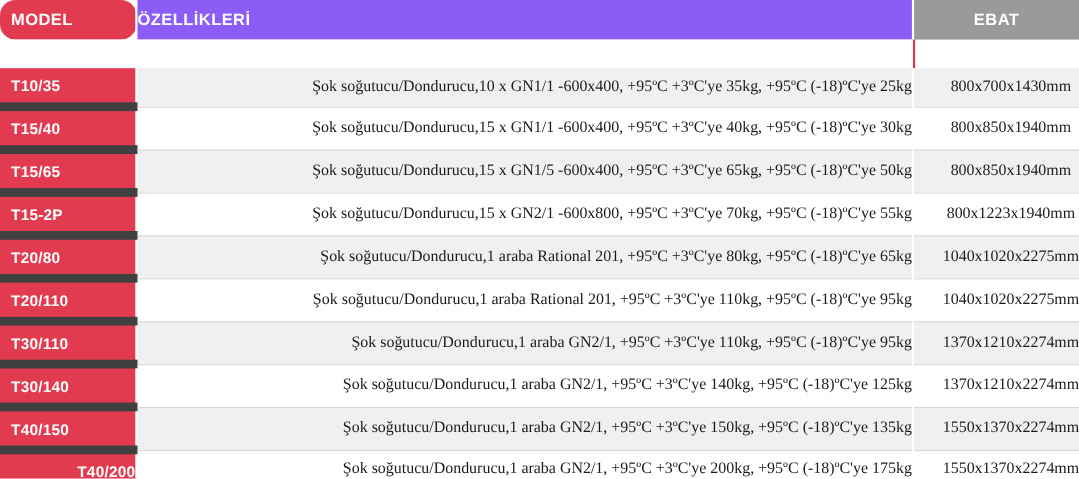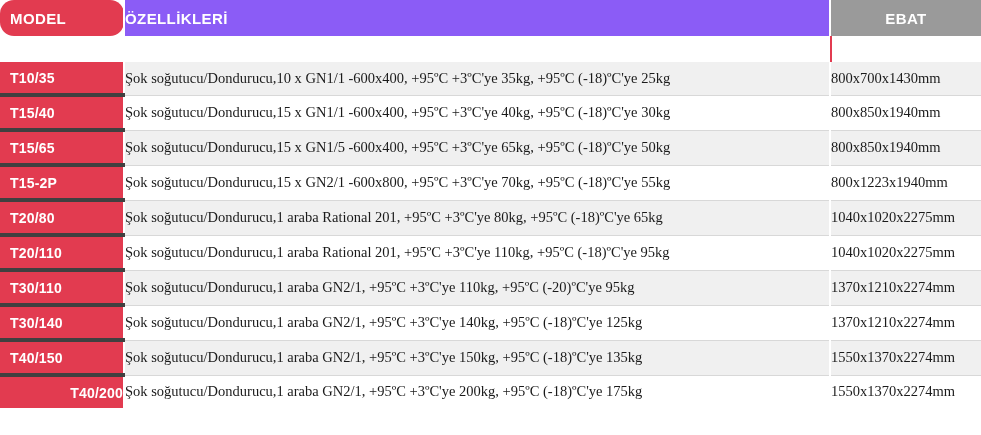--- a/index.html
+++ b/index.html
@@ -82,36 +82,37 @@
     color: #1a1a1a;
   }
   td.model-cell {
     background: #e23b50;
     color: #ffffff;
     font-family: "Liberation Sans", sans-serif;
     font-weight: bold;
     font-size: 14px;
     text-align: left;
     padding-left: 10px;
-    border-bottom: 4px solid #404040;
+    border-bottom: 8px solid #404040;
     border-right: 2px solid #ffffff;
     letter-spacing: 0.2px;
   }
   td.spec-cell {
-    text-align: left;
+    text-align: right;
     border-bottom: 1px solid #d8d8d8;
     border-right: 2px solid #ffffff;
     font-family: "Liberation Serif", serif;
     white-space: nowrap;
   }
   td.size-cell {
-    text-align: left;
+    text-align: center;
     border-bottom: 1px solid #d8d8d8;
     font-family: "Liberation Serif", serif;
     white-space: nowrap;
+    padding-left: 26px;
   }
   tr.row-alt td.spec-cell,
   tr.row-alt td.size-cell {
     background: #f0f0f0;
   }
   tr.row-plain td.spec-cell,
   tr.row-plain td.size-cell {
     background: #ffffff;
   }
   tbody tr:last-child td.spec-cell,
@@ -174,21 +175,21 @@
         <td class="spec-cell">Şok soğutucu/Dondurucu,1 araba Rational 201, +95ºC +3ºC'ye 80kg, +95ºC (-18)ºC'ye 65kg</td>
         <td class="size-cell">1040x1020x2275mm</td>
       </tr>
       <tr class="row-plain">
         <td class="model-cell">T20/110</td>
         <td class="spec-cell">Şok soğutucu/Dondurucu,1 araba Rational 201, +95ºC +3ºC'ye 110kg, +95ºC (-18)ºC'ye 95kg</td>
         <td class="size-cell">1040x1020x2275mm</td>
       </tr>
       <tr class="row-alt">
         <td class="model-cell">T30/110</td>
-        <td class="spec-cell">Şok soğutucu/Dondurucu,1 araba GN2/1, +95ºC +3ºC'ye 110kg, +95ºC (-20)ºC'ye 95kg</td>
+        <td class="spec-cell">Şok soğutucu/Dondurucu,1 araba GN2/1, +95ºC +3ºC'ye 110kg, +95ºC (-18)ºC'ye 95kg</td>
         <td class="size-cell">1370x1210x2274mm</td>
       </tr>
       <tr class="row-plain">
         <td class="model-cell">T30/140</td>
         <td class="spec-cell">Şok soğutucu/Dondurucu,1 araba GN2/1, +95ºC +3ºC'ye 140kg, +95ºC (-18)ºC'ye 125kg</td>
         <td class="size-cell">1370x1210x2274mm</td>
       </tr>
       <tr class="row-alt">
         <td class="model-cell">T40/150</td>
         <td class="spec-cell">Şok soğutucu/Dondurucu,1 araba GN2/1, +95ºC +3ºC'ye 150kg, +95ºC (-18)ºC'ye 135kg</td>

